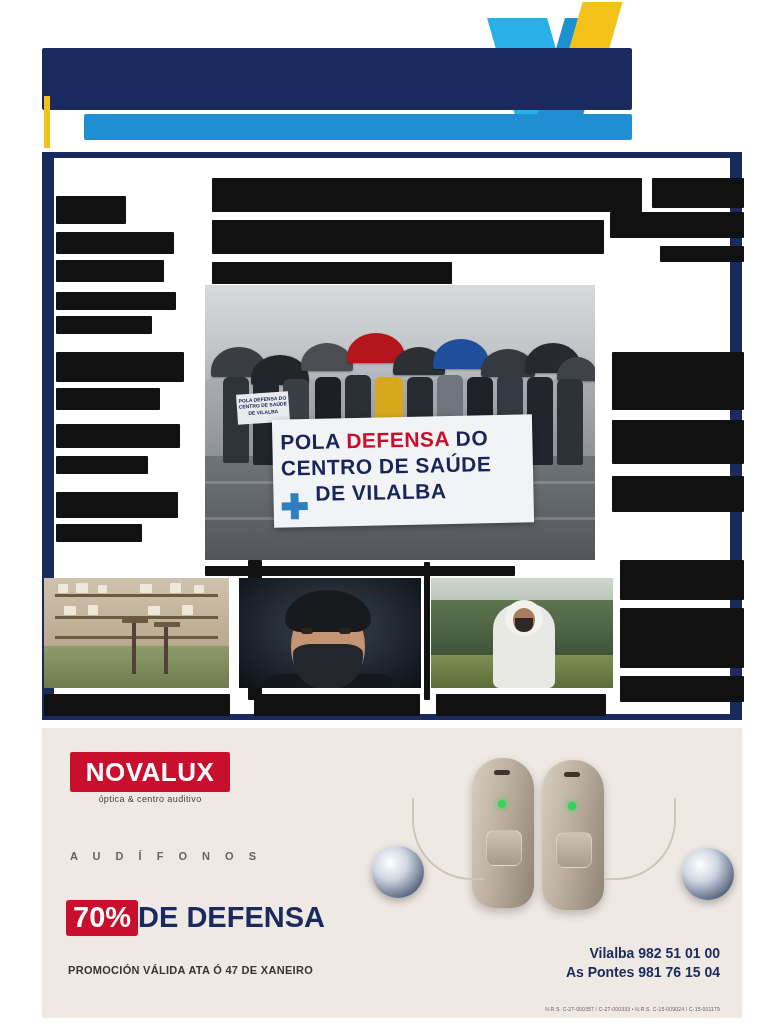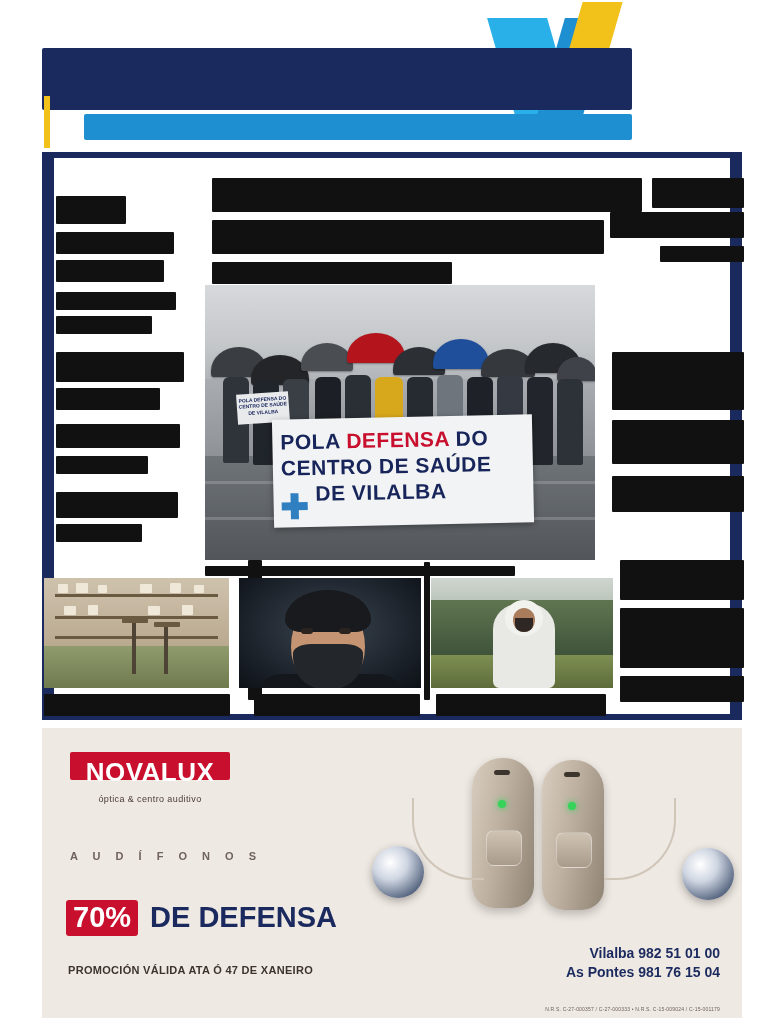--- a/index.html
+++ b/index.html
@@ -299,21 +299,21 @@
   .ad {
     position: absolute;
     left: 42px; top: 728px;
     width: 700px; height: 290px;
     background: #efe9e3;
     overflow: hidden;
   }
   .ad-logo {
     position: absolute;
     left: 28px; top: 24px;
-    width: 160px; height: 28px;
+    width: 160px; height: 40px;
     background: #c8102e;
     border-radius: 2px;
     color: #ffffff;
     font-weight: bold;
     font-size: 26px;
     letter-spacing: .5px;
     text-align: center;
     line-height: 40px;
   }
   .ad-logo-sub {
@@ -350,21 +350,21 @@
     font-weight: bold;
     color: #1b2a5e;
     white-space: nowrap;
   }
   .ad-pct {
     display: inline-block;
     background: #c8102e;
     color: #ffffff;
     padding: 1px 7px 2px 7px;
     border-radius: 3px;
-    margin-right: 12px;
+    margin-right: 0;
   }
   .ad-promo {
     position: absolute;
     left: 26px; top: 236px;
     font-size: 11px;
     font-weight: bold;
     color: #3c3330;
     letter-spacing: .3px;
   }
   .ad-contact {

